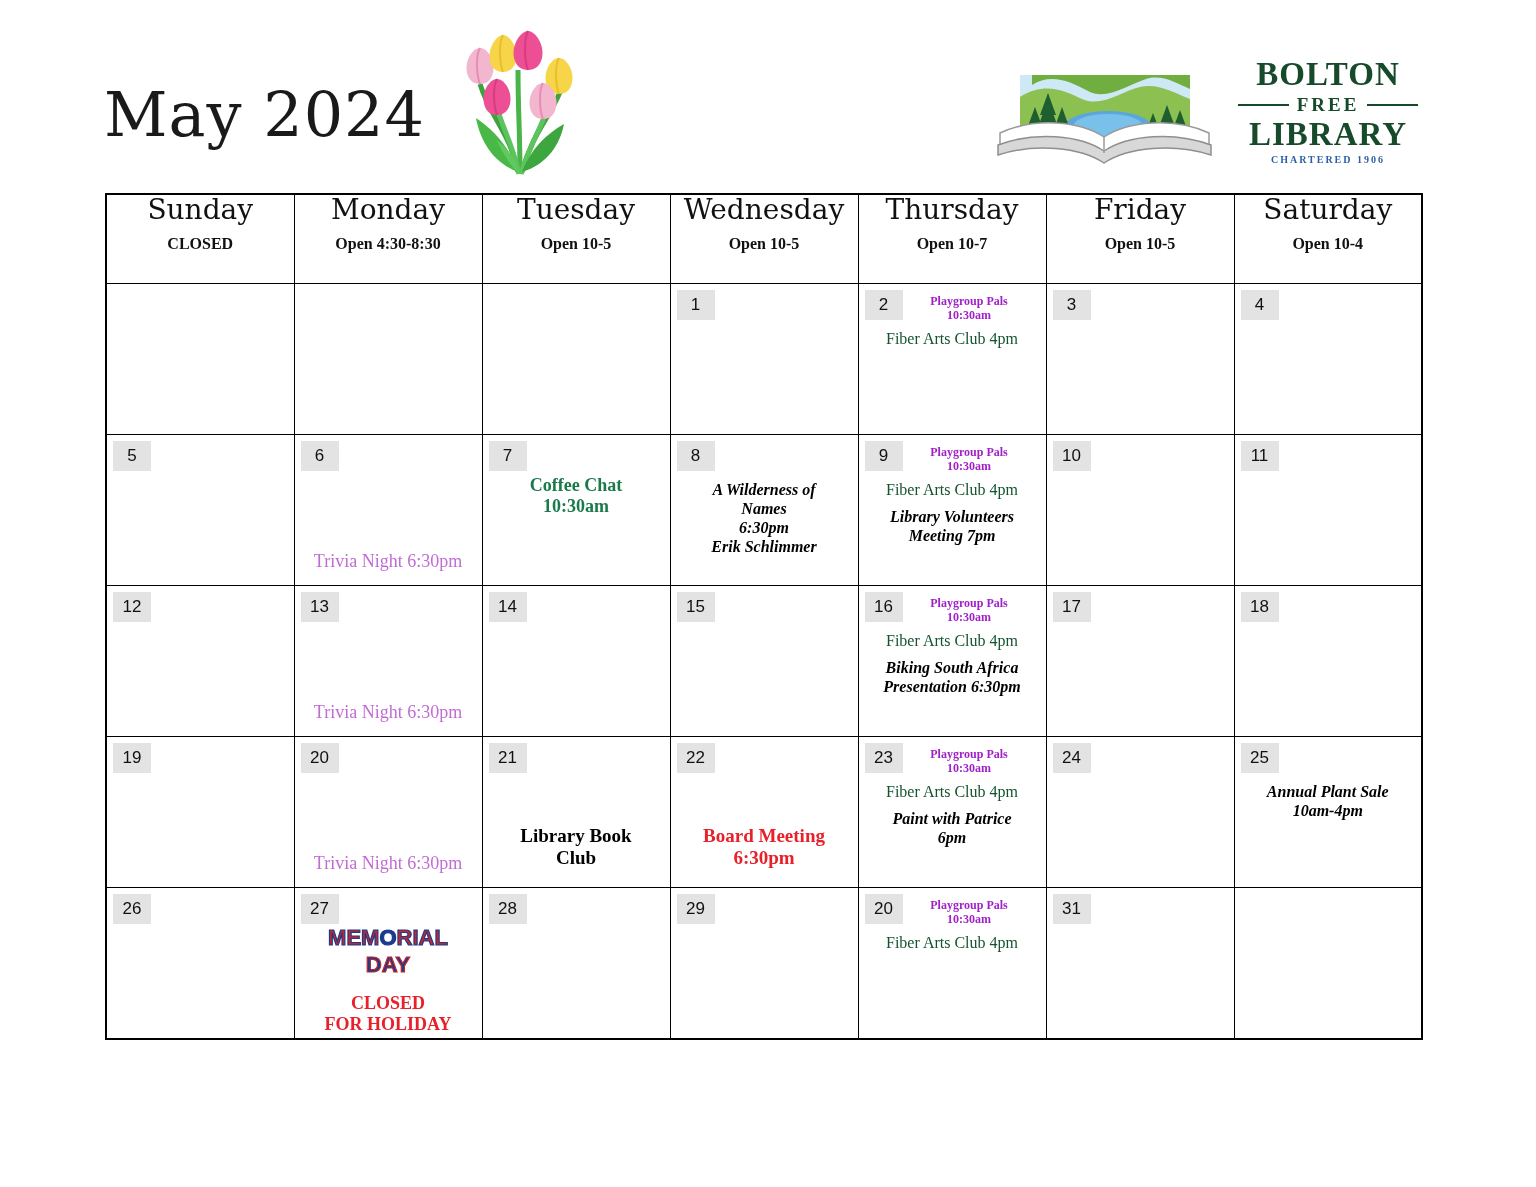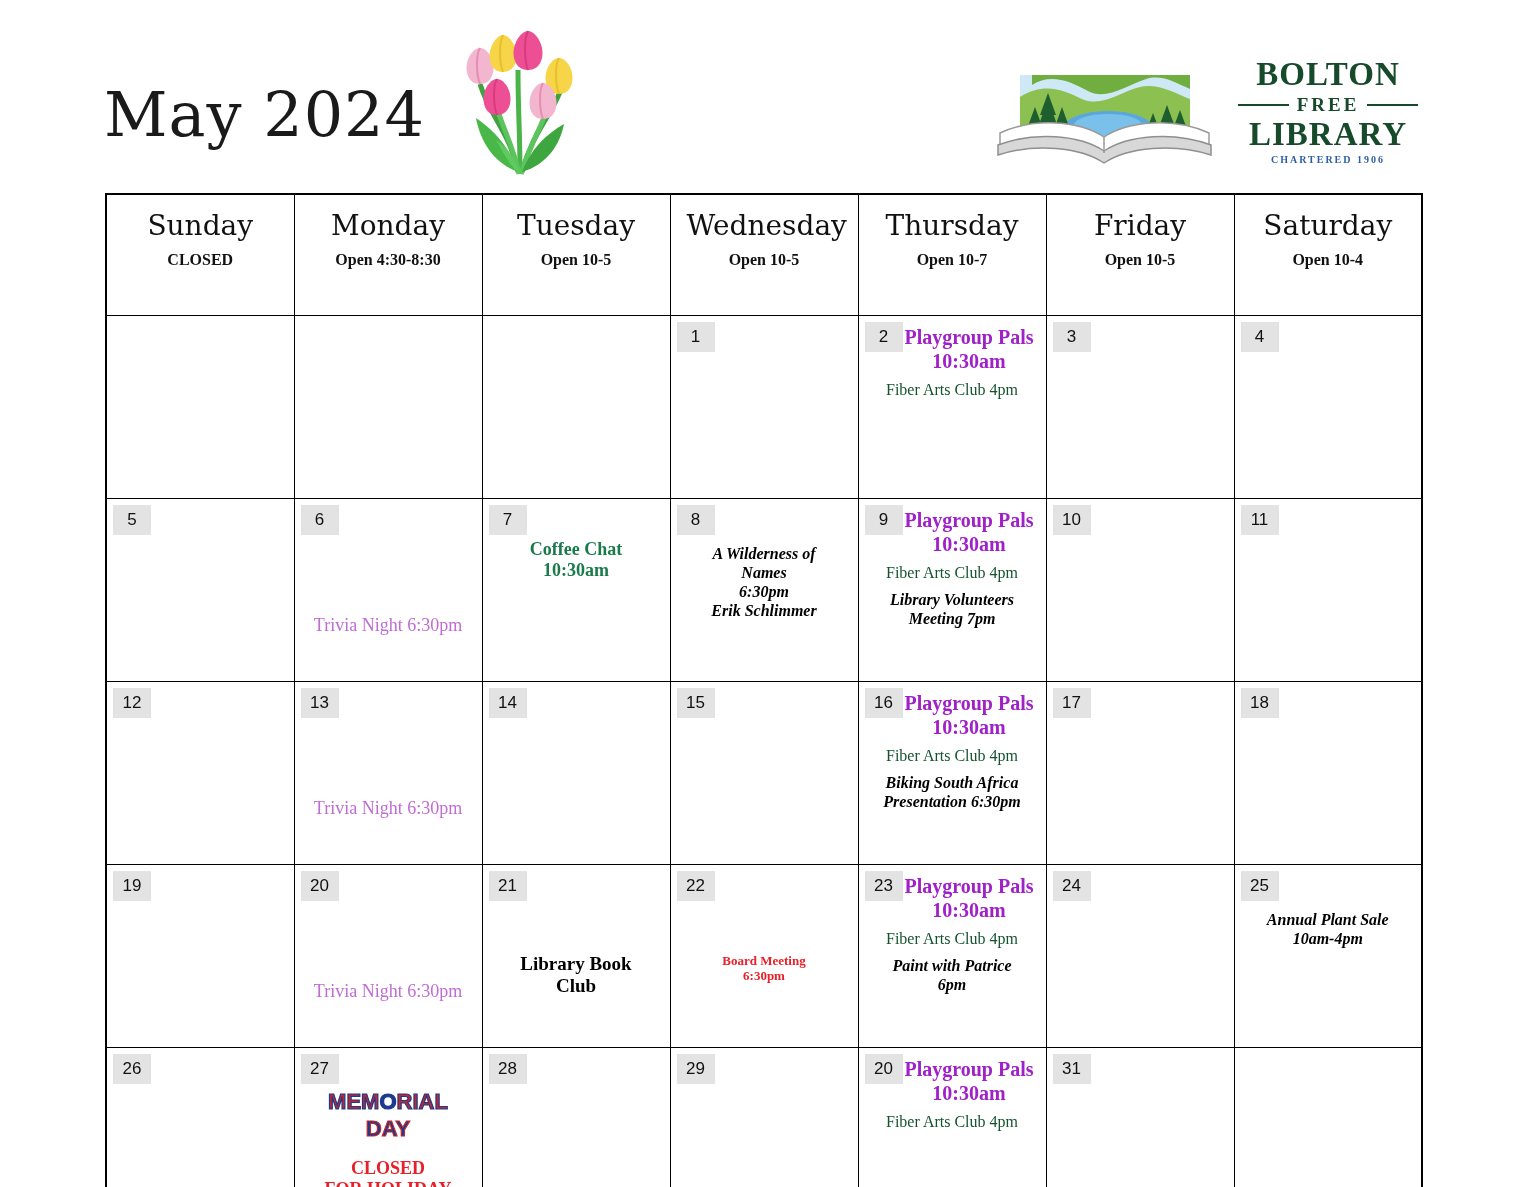--- a/index.html
+++ b/index.html
@@ -108,21 +108,21 @@
     left: 105px;
     top: 193px;
     width: 1318px;
     border: 2px solid #000;
     border-collapse: collapse;
     table-layout: fixed;
   }
   .calendar td, .calendar th {
     border: 1.5px solid #000;
     vertical-align: top;
-    padding: 16px;
+    padding: 0;
   }
   .dow {
     height: 88px;
     text-align: center;
     vertical-align: top;
     padding-top: 10px;
   }
   .dow .name {
     font-family: "DejaVu Serif", serif;
     font-size: 28px;
@@ -168,21 +168,21 @@
   .ev {
     text-align: center;
     line-height: 1.18;
     padding: 0 2px;
   }
 
   
   .ev-playgroup {
     color: #a021c8;
     font-weight: bold;
-    font-size: 20px;
+    font-size: 12px;
     font-family: "Liberation Serif", serif;
     margin-left: 34px;
   }
   .ev-fiber {
     color: #14532d;
     font-size: 16px;
     font-family: "Liberation Serif", serif;
   }
   .ev-trivia {
     color: #c06cd4;
@@ -204,21 +204,21 @@
   }
   .ev-black-bold {
     color: #000;
     font-weight: bold;
     font-size: 19px;
     font-family: "Liberation Serif", serif;
   }
   .ev-red-bold {
     color: #e8202a;
     font-weight: bold;
-    font-size: 13px;
+    font-size: 19px;
     font-family: "Liberation Serif", serif;
   }
   .ev-red-holiday {
     color: #e8202a;
     font-weight: bold;
     font-size: 18px;
     font-family: "Liberation Serif", serif;
   }
   .memorial-badge {
     text-align: center;

